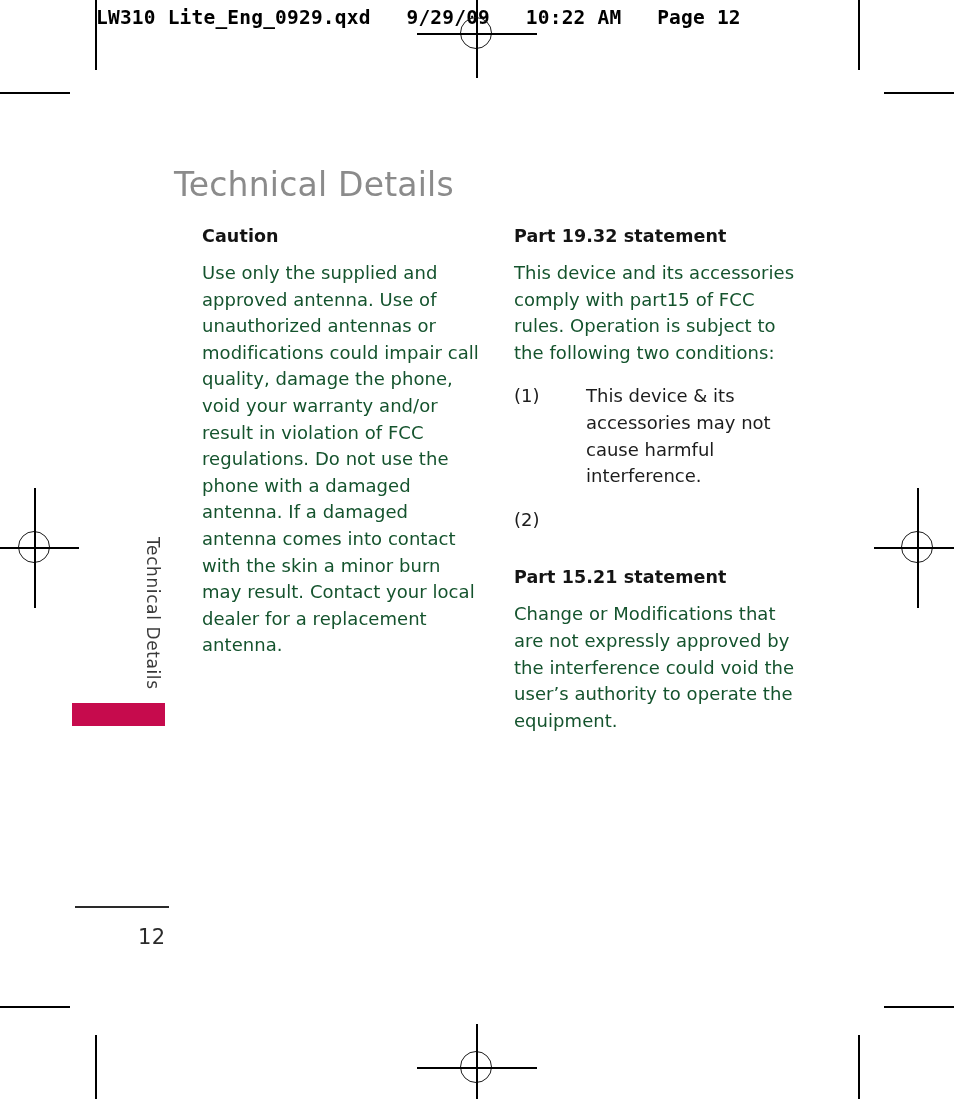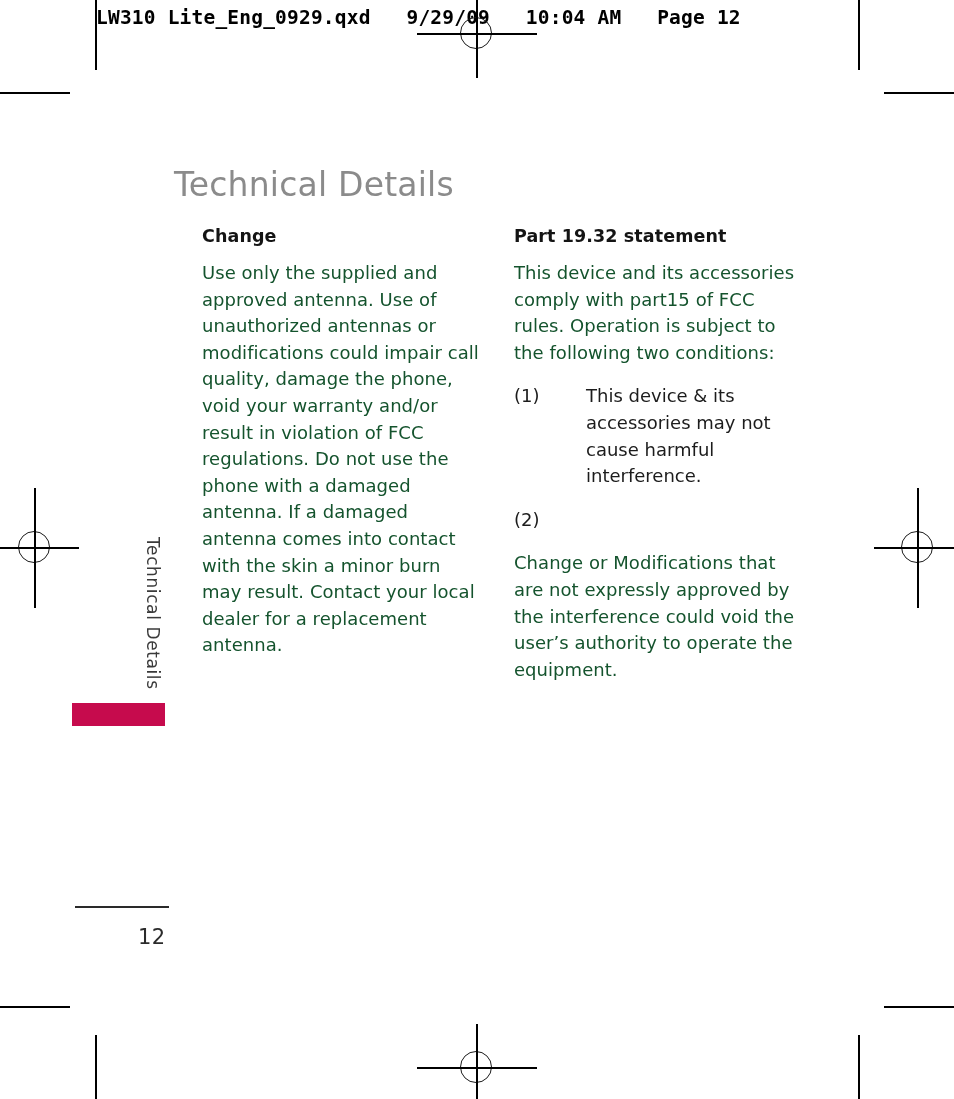--- a/index.html
+++ b/index.html
@@ -161,21 +161,21 @@
     font-size: 21px;
     color: #2b2b2b;
     letter-spacing: 0.5px;
   }
 </style>
 </head>
 <body>
 
 <div id="page">
 
-  <div class="qxd-header">LW310 Lite_Eng_0929.qxd   9/29/09   10:04 AM   Page 12</div>
+  <div class="qxd-header">LW310 Lite_Eng_0929.qxd   9/29/09   10:22 AM   Page 12</div>
 
   <div class="mark h" style="left:0px;   top:92px;   width:70px;"></div>
   <div class="mark v" style="left:95px;  top:0px;    height:70px;"></div>
   <div class="mark h" style="left:884px; top:92px;   width:70px;"></div>
   <div class="mark v" style="left:858px; top:0px;    height:70px;"></div>
   <div class="mark h" style="left:0px;   top:1006px; width:70px;"></div>
   <div class="mark v" style="left:95px;  top:1035px; height:64px;"></div>
   <div class="mark h" style="left:884px; top:1006px; width:70px;"></div>
   <div class="mark v" style="left:858px; top:1035px; height:64px;"></div>
 
@@ -199,37 +199,38 @@
     <span class="vline"></span>
     <span class="hline"></span>
   </div>
 
   <h1 class="page-title">Technical Details</h1>
 
   <div class="side-tab-label">Technical Details</div>
   <div class="side-tab-bar"></div>
 
   <div class="col col-left">
-    <h2 class="sec-head">Change</h2>
+    <h2 class="sec-head">Caution</h2>
     <p class="para">Use only the supplied and approved antenna. Use of unauthorized antennas or modifications could impair call quality, damage the phone, void your warranty and/or result in violation of FCC regulations. Do not use the phone with a damaged antenna. If a damaged antenna comes into contact with the skin a minor burn may result. Contact your local dealer for a replacement antenna.</p>
   </div>
 
   <div class="col col-right">
 
     <h2 class="sec-head">Part 19.32 statement</h2>
     <p class="para">This device and its accessories comply with part15 of FCC rules. Operation is subject to the following two conditions:</p>
 
     <div class="cond">
       <span class="cond-num">(1)</span>
       <span class="cond-text">This device &amp; its accessories may not cause harmful interference.</span>
     </div>
 
     <div class="cond">
       <span class="cond-num">(2)</span>
     </div>
 
+    <h2 class="sec-head spaced">Part 15.21  statement</h2>
     <p class="para">Change or Modifications that are not expressly approved by the interference could void the user’s authority to operate the equipment.</p>
   </div>
 
   <div class="folio-rule"></div>
   <div class="folio-num">12</div>
 
 </div>
 
 </body></html>

